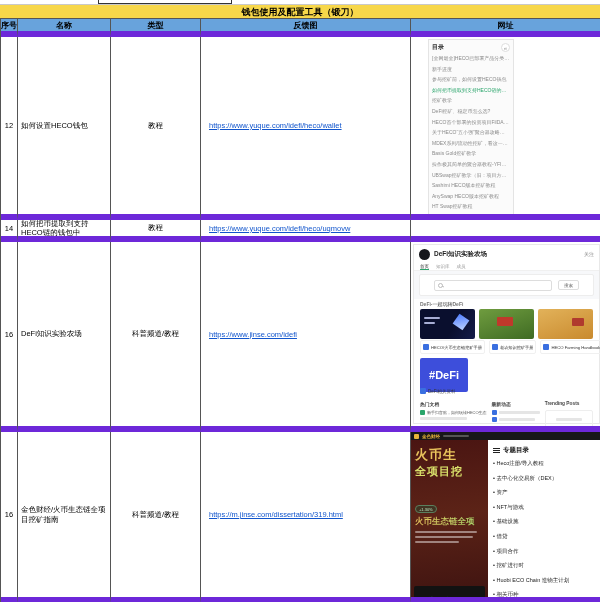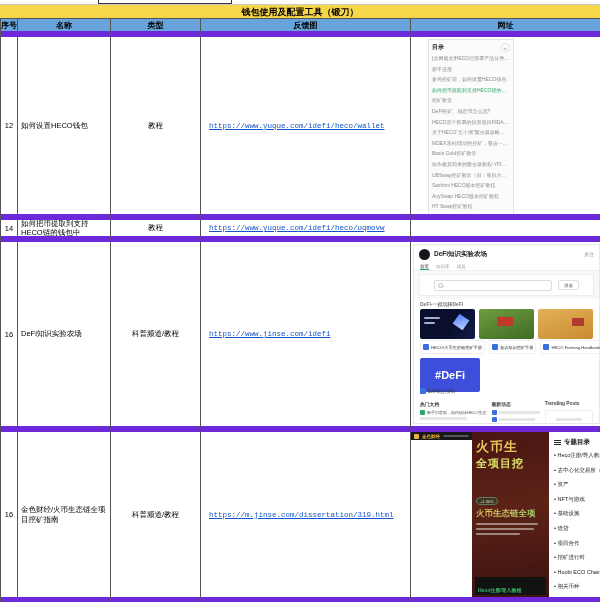--- a/index.html
+++ b/index.html
@@ -14,21 +14,21 @@
           grid-template-columns:17px 93px 90px 210px 190px;
           grid-template-rows:18px 183px 22px 190px 171px;
           border-top:1px solid #555; border-left:1px solid #555; }
   .c { border-right:1px solid #555; border-bottom:6px solid #6d28d9; overflow:hidden;
        display:flex; align-items:center; font-size:7.5px; background:#fff; }
   .hd { background:#68a3dc; font-weight:bold; font-size:8px; justify-content:center; }
   .num { justify-content:center; }
   .nm { padding:2px 3px; line-height:1.25; }
   .tp { justify-content:center; text-align:center; }
   .url { padding:0 8px; }
-  .url a { color:#1155cc; text-decoration:underline; font-size:7.5px; white-space:nowrap;font-family:Liberation Mono, monospace; }
+  .url a { color:#1155cc; text-decoration:underline; font-size:7.5px; white-space:nowrap; }
   .fb { display:block; position:relative; padding:0; }
 
   
   .tocpanel { position:absolute; left:17px; top:2px; width:86px; height:178px;
               background:#fbfbfb; border:1px solid #e4e4e4; padding:2px 3px; }
   .tochead { font-size:6px; font-weight:bold; color:#333; height:11px; line-height:11px; }
   .toccollapse { position:absolute; top:3px; right:3px; width:9px; height:9px;
                  border:1px solid #ddd; border-radius:50%; background:#fff;
                  color:#999; font-size:6px; line-height:8px; text-align:center; }
   .toccollapse::before { content:"«"; }
@@ -67,38 +67,38 @@
   .th2 { background:linear-gradient(160deg,#6f9c3f,#3f6b23); }
   .harv { position:absolute; left:18px; top:8px; width:16px; height:9px; background:#c0392b; border-radius:1px; }
   .th3 { background:linear-gradient(160deg,#e2b25a,#c98a2e); }
   .tract { position:absolute; right:9px; top:9px; width:12px; height:8px; background:#b03a2e; border-radius:1px; }
   .yqcards { height:16px; display:flex; gap:4px; padding:1px 6px; }
   .kbcard { flex:1; border:1px solid #f0f0f0; border-radius:2px; display:flex;
             align-items:center; gap:2px; padding:0 2px; }
   .bookicon { width:6px; height:6px; background:#3a6fe0; border-radius:1px; flex:none; }
   .kbtitle { font-size:4.2px; color:#333; white-space:nowrap; overflow:hidden; text-overflow:ellipsis; }
   .yqmid { display:flex; gap:5px; padding:3px 6px; height:46px; }
-  .defibanner { width:60px; height:34px; background:#3d4edb; border-radius:2px; color:#fff;
+  .defibanner { width:48px; height:34px; background:#3d4edb; border-radius:2px; color:#fff;
                 font-size:11px; font-weight:bold; display:flex; align-items:center;
                 justify-content:center; flex:none; }
   .rescard { position:absolute; left:6px; top:143px; display:flex; align-items:center; gap:2px; }
   .restitle { font-size:4.5px; color:#333; }
   .yqbottom { display:flex; gap:5px; padding:0 6px; }
   .sec { flex:1; }
   .sechead { font-size:4.8px; font-weight:bold; color:#444; height:9px; }
   .docitem { display:flex; gap:2px; align-items:center; margin-bottom:2px; }
   .docicon { width:5px; height:5px; border-radius:1px; flex:none; }
   .gi { background:#2aa56b; } .bi { background:#3a6fe0; }
   .doctext { font-size:4px; color:#555; white-space:nowrap; overflow:hidden; text-overflow:ellipsis; }
   .bar { height:3px; background:#e5e5e5; border-radius:1px; }
   .trendbox { border:1px solid #eee; border-radius:2px; height:18px; display:flex;
               align-items:center; justify-content:center; }
 
   
-  .js { position:absolute; inset:0; display:flex; flex-direction:row; }
+  .js { position:absolute; inset:0; display:flex; flex-direction:column; }
   .jsbar { height:8px; background:#17171a; display:flex; align-items:center; gap:3px; padding:0 3px; flex:none; }
   .jslogo { width:5px; height:5px; background:#e8b33a; border-radius:1px; }
   .jssite { font-size:4.5px; color:#e8b33a; font-weight:bold; }
   .jsnav { width:26px; height:2.5px; background:#555; border-radius:1px; }
   .jsbody { flex:1; display:flex; }
   .jsleft { width:77px; background:linear-gradient(175deg,#4a1512 0%,#5c2317 45%,#3c1210 100%);
             position:relative; padding:6px 4px; }
   .hero1 { font-size:13px; font-weight:bold; color:#e8c35c; letter-spacing:1px; }
   .hero2 { font-size:11px; font-weight:bold; color:#d9e06a; letter-spacing:1px; }
   .badge { display:inline-block; margin-top:26px; font-size:4px; color:#bfe8c4;

